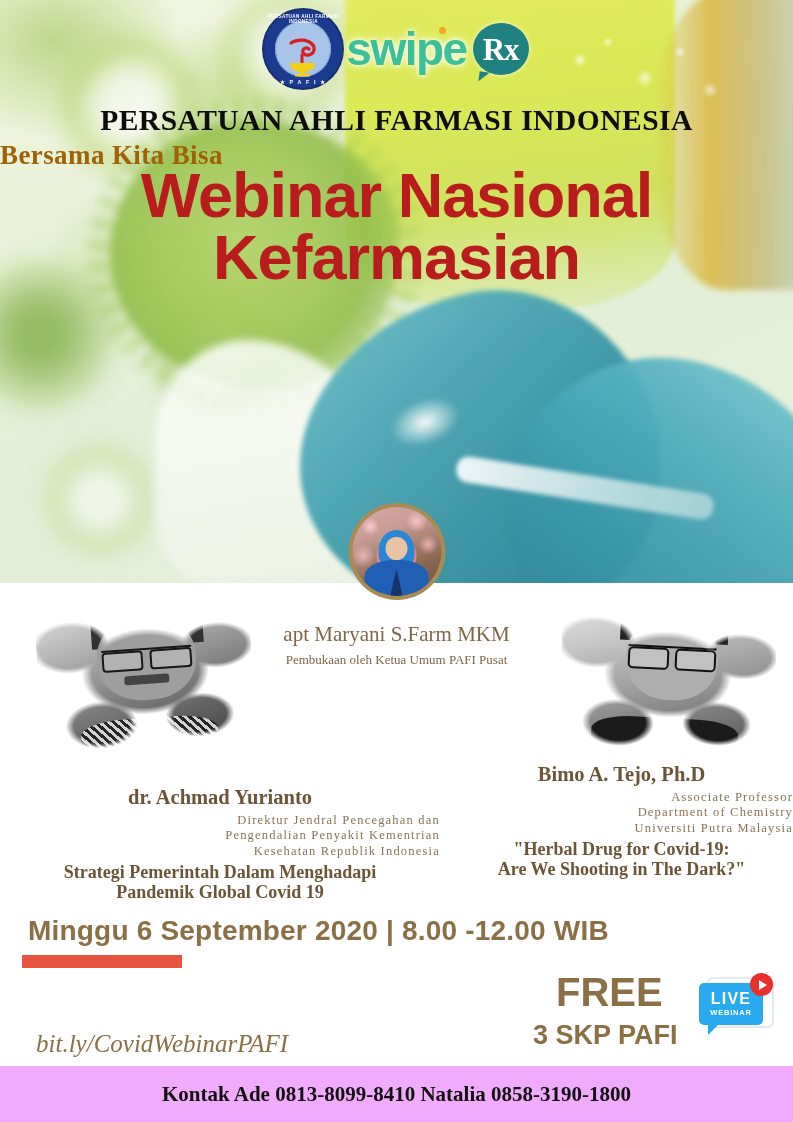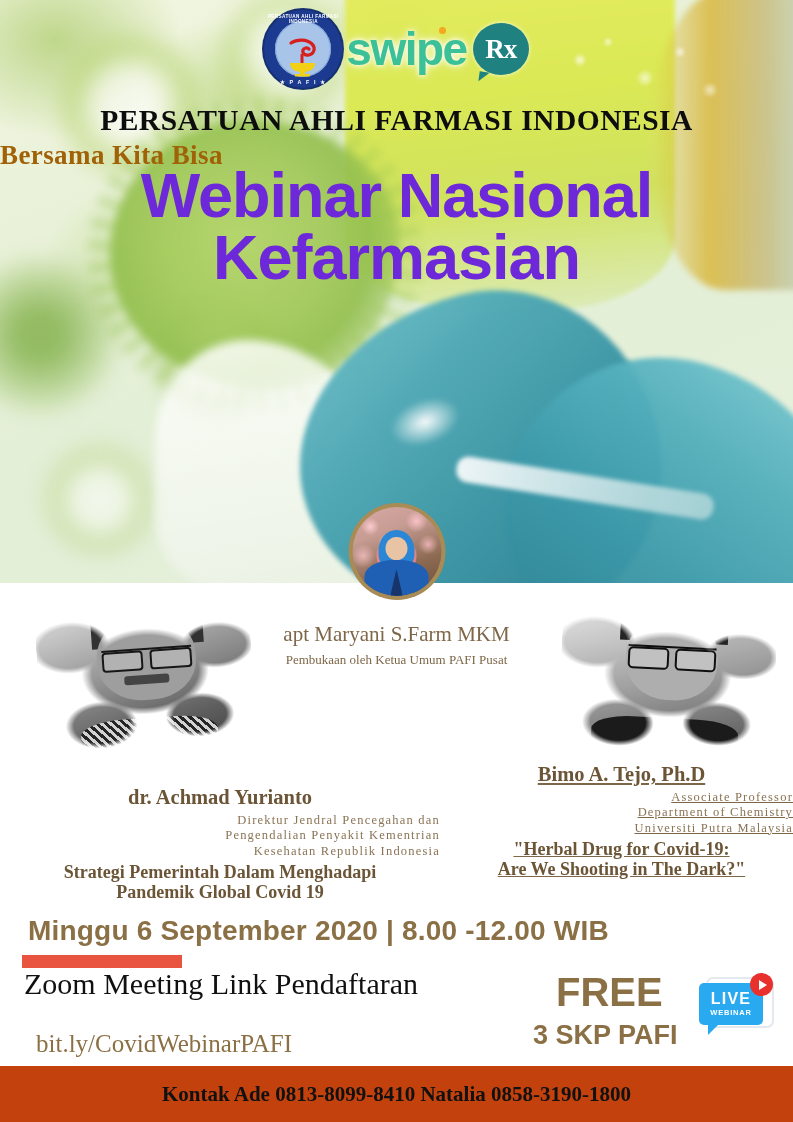--- a/index.html
+++ b/index.html
@@ -115,33 +115,33 @@
     font-size:46px;font-weight:bold;color:#3cc098;letter-spacing:-1.5px;
     text-shadow:0 0 5px rgba(255,255,255,.95),0 0 10px rgba(255,255,255,.9);}
   .swipe-dot{position:absolute;width:7px;height:7px;border-radius:50%;background:#f5a623;
     right:20.5px;top:5px;}
   .rx-bubble{position:relative;width:56px;height:52px;border-radius:50% 50% 50% 50%;
     background:#1f8280;display:flex;align-items:center;justify-content:center;
     box-shadow:0 0 4px rgba(255,255,255,.8);}
   .rx-bubble:after{content:"";position:absolute;left:6px;bottom:-7px;
     width:0;height:0;border-left:10px solid #1f8280;border-bottom:10px solid transparent;
     transform:rotate(8deg);}
-  .rx-text{color:#fff;font-family:"Liberation Serif",serif;font-size:27px;font-weight:bold;
+  .rx-text{color:#fff;font-family:"Liberation Serif",serif;font-size:31px;font-weight:bold;
     line-height:1;letter-spacing:-1px;}
 
   
   .org-title{position:absolute;left:0;top:104px;width:793px;text-align:center;
     font-family:"Liberation Serif",serif;font-weight:bold;font-size:29.5px;
     letter-spacing:.5px;color:#0d0d0d;}
   .tagline{position:absolute;left:0;top:140px;width:793px;text-align:left;
     font-family:"Liberation Serif",serif;font-weight:bold;font-size:27px;
     color:#a16207;letter-spacing:.4px;}
   .main-title{position:absolute;left:0;top:166px;width:793px;text-align:center;
     font-family:"Liberation Sans",sans-serif;font-weight:bold;
-    font-size:63px;line-height:.95;color:#6d28d9;letter-spacing:-1px;}
+    font-size:63px;line-height:.95;color:#b91c1c;letter-spacing:-1px;}
   .main-title .l2{display:block;margin-top:2px;}
 
   
   .lower{position:absolute;left:0;top:583px;width:793px;height:483px;background:#fff;}
 
   
   .host{position:absolute;left:50%;top:503px;transform:translateX(-50%);
     width:97px;height:97px;border-radius:50%;
     background:#a98c55;padding:4px;box-sizing:border-box;z-index:6;}
   .host-img{width:100%;height:100%;border-radius:50%;overflow:hidden;position:relative;
@@ -212,31 +212,31 @@
   .p2 .shirt{position:absolute;left:40%;bottom:0;width:20%;height:22%;background:#f0f0f0;
     clip-path:polygon(50% 0,100% 100%,0 100%);}
 
   
   .sp-block{position:absolute;text-align:center;color:#7d6748;
     font-family:"Liberation Serif",serif;}
   .sp-name{font-size:20.5px;font-weight:bold;color:#6b5536;}
   .sp-affil{font-size:12.5px;letter-spacing:1.2px;line-height:1.22;margin-top:4px;color:#8a7354;text-align:right;}
   .sp-topic{font-size:18px;font-weight:bold;line-height:1.12;margin-top:3px;color:#6b5536;}
   .left-block{left:0;top:780px;width:440px;margin-top:6px;}
-  .right-block{left:450px;top:763px;width:343px;text-decoration:underline;}
+  .right-block{left:450px;top:763px;width:343px;}
 
   
   .date-line{position:absolute;left:28px;top:915px;
     font-family:"Liberation Sans",sans-serif;font-weight:bold;font-size:28px;
     color:#8a7044;letter-spacing:.2px;white-space:nowrap;}
   .red-bar{position:absolute;left:22px;top:955px;width:160px;height:13px;background:#e8543f;}
   .zoom-line{position:absolute;left:24px;top:967px;
     font-family:"Liberation Serif",serif;font-size:30px;color:#101010;white-space:nowrap;}
   .bitly{position:absolute;left:36px;top:1030px;
-    font-family:"Liberation Serif",serif;font-size:25px;color:#8a7044;white-space:nowrap;}
+    font-family:"Liberation Serif",serif;font-size:25px;color:#8a7044;white-space:nowrap;font-style:italic;}
 
   .free{position:absolute;left:556px;top:970px;
     font-family:"Liberation Sans",sans-serif;font-weight:bold;font-size:40px;color:#8a7044;}
   .skp{position:absolute;left:533px;top:1020px;
     font-family:"Liberation Sans",sans-serif;font-weight:bold;font-size:27px;color:#8a7044;}
 
   
   .live-badge{position:absolute;left:697px;top:975px;width:78px;height:62px;}
   .lb-back{position:absolute;left:9px;top:2px;width:64px;height:47px;
     border:2px solid #e3e9ef;border-radius:7px;background:#fff;}
@@ -249,21 +249,21 @@
     font-size:16px;letter-spacing:1.2px;line-height:1;}
   .lb-web{color:#fff;font-family:"Liberation Sans",sans-serif;font-weight:bold;
     font-size:7.5px;letter-spacing:.8px;margin-top:1px;}
   .lb-play{position:absolute;right:2px;top:-2px;width:23px;height:23px;border-radius:50%;
     background:#e8302c;display:flex;align-items:center;justify-content:center;}
   .lb-play i{display:block;width:0;height:0;border-left:8px solid #fff;
     border-top:5px solid transparent;border-bottom:5px solid transparent;margin-left:2px;}
 
   
   .contact-bar{position:absolute;left:0;top:1066px;width:793px;height:56px;
-    background:#c2410c;display:flex;align-items:center;justify-content:center;}
+    background:#f0abfc;display:flex;align-items:center;justify-content:center;}
   .contact-text{font-family:"Liberation Serif",serif;font-weight:bold;font-size:21px;color:#111;}
 </style>
 </head>
 <body>
 
 <div class="poster">
 
   <div class="hero">
     <div class="blob b3"></div>
     <div class="blob b4"></div>
@@ -374,21 +374,20 @@
     <div class="sp-topic">
       <div>"Herbal Drug for Covid-19:</div>
       <div>Are We Shooting in The Dark?"</div>
     </div>
   </div>
 
   <div class="date-line">Minggu  6 September  2020 | 8.00 -12.00 WIB</div>
 
   <div class="red-bar"></div>
 
-  <div class="zoom-line">Zoom Meeting  Link  Pendaftaran</div>
 
   <div class="bitly">bit.ly/CovidWebinarPAFI</div>
 
   <div class="free">FREE</div>
   <div class="skp">3 SKP PAFI</div>
 
   <div class="live-badge">
     <div class="lb-back"></div>
     <div class="lb-front">
       <span class="lb-live">LIVE</span>

